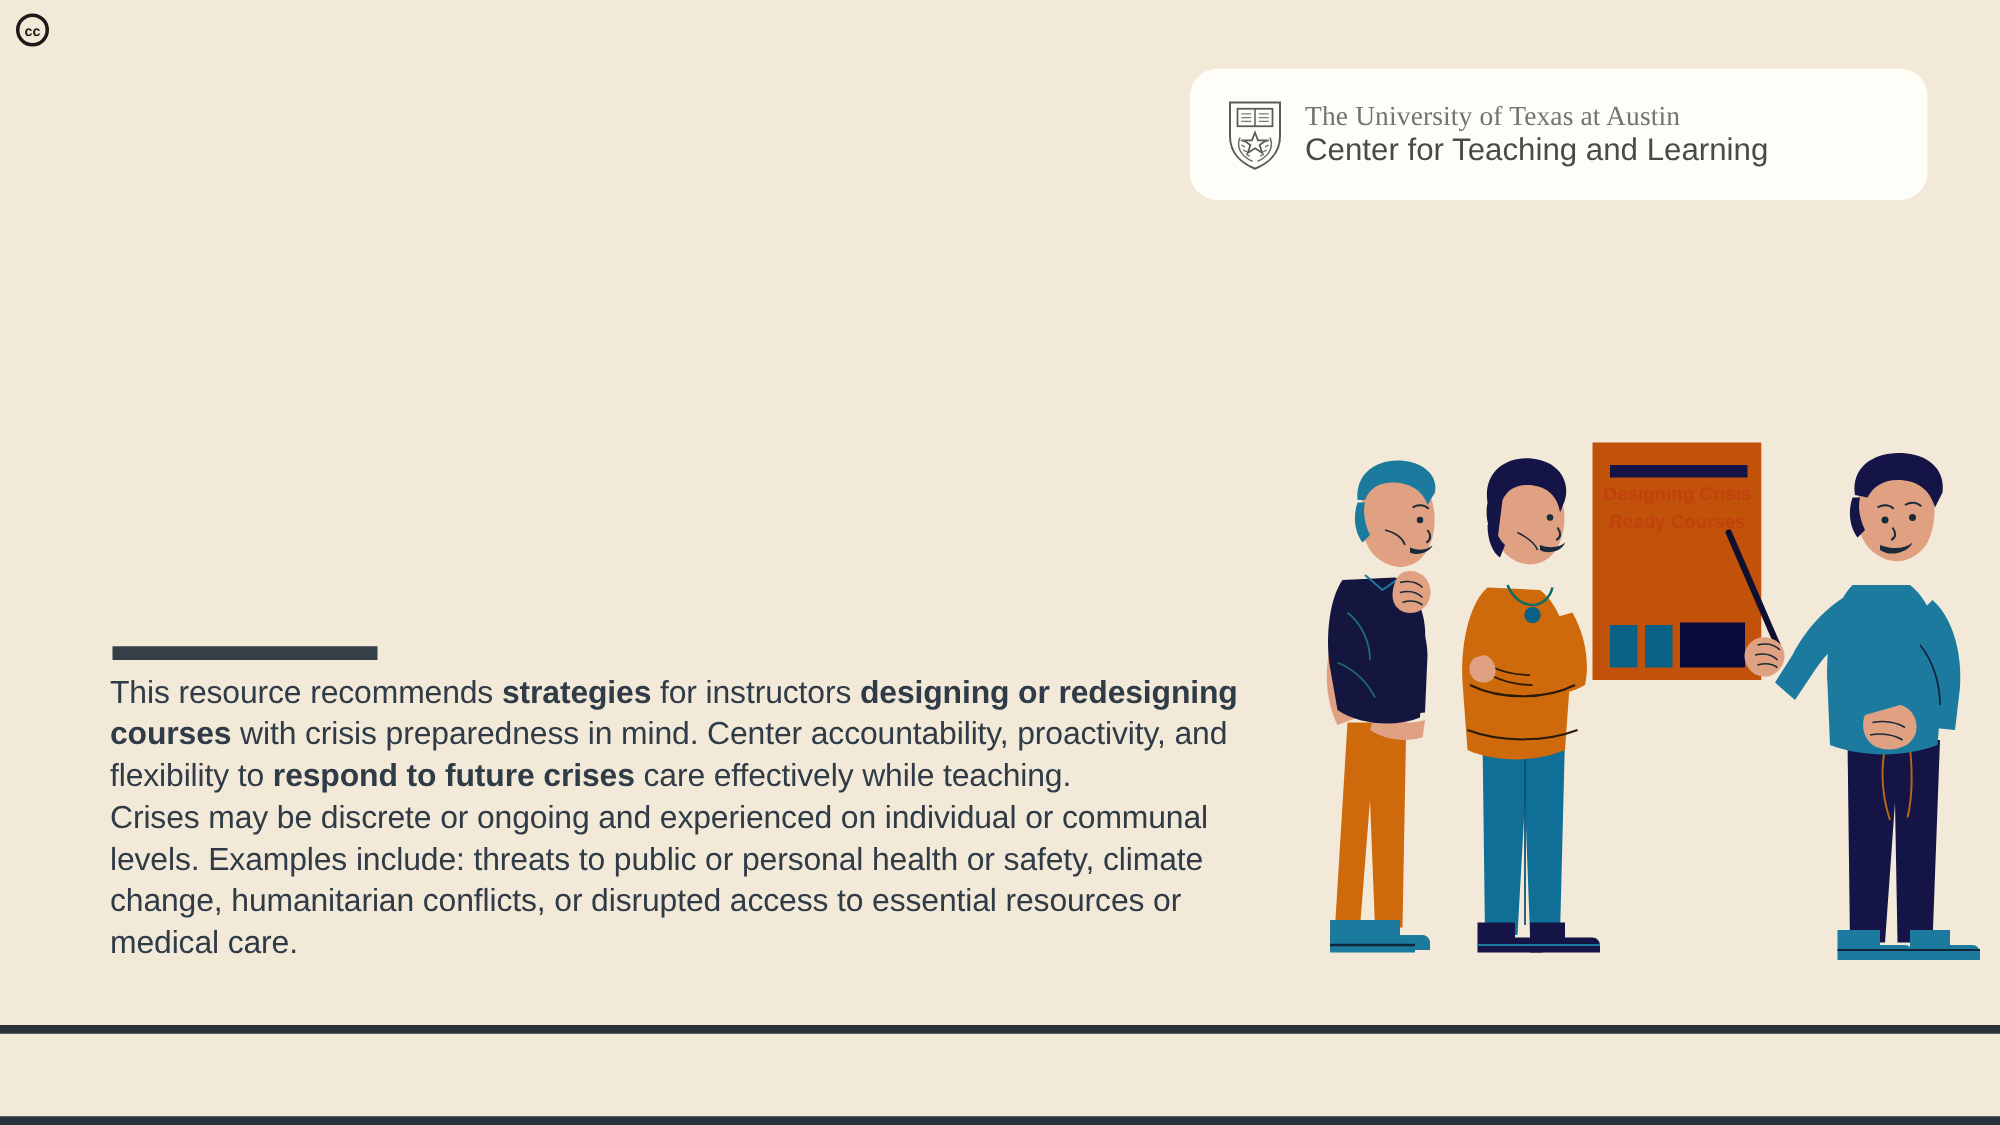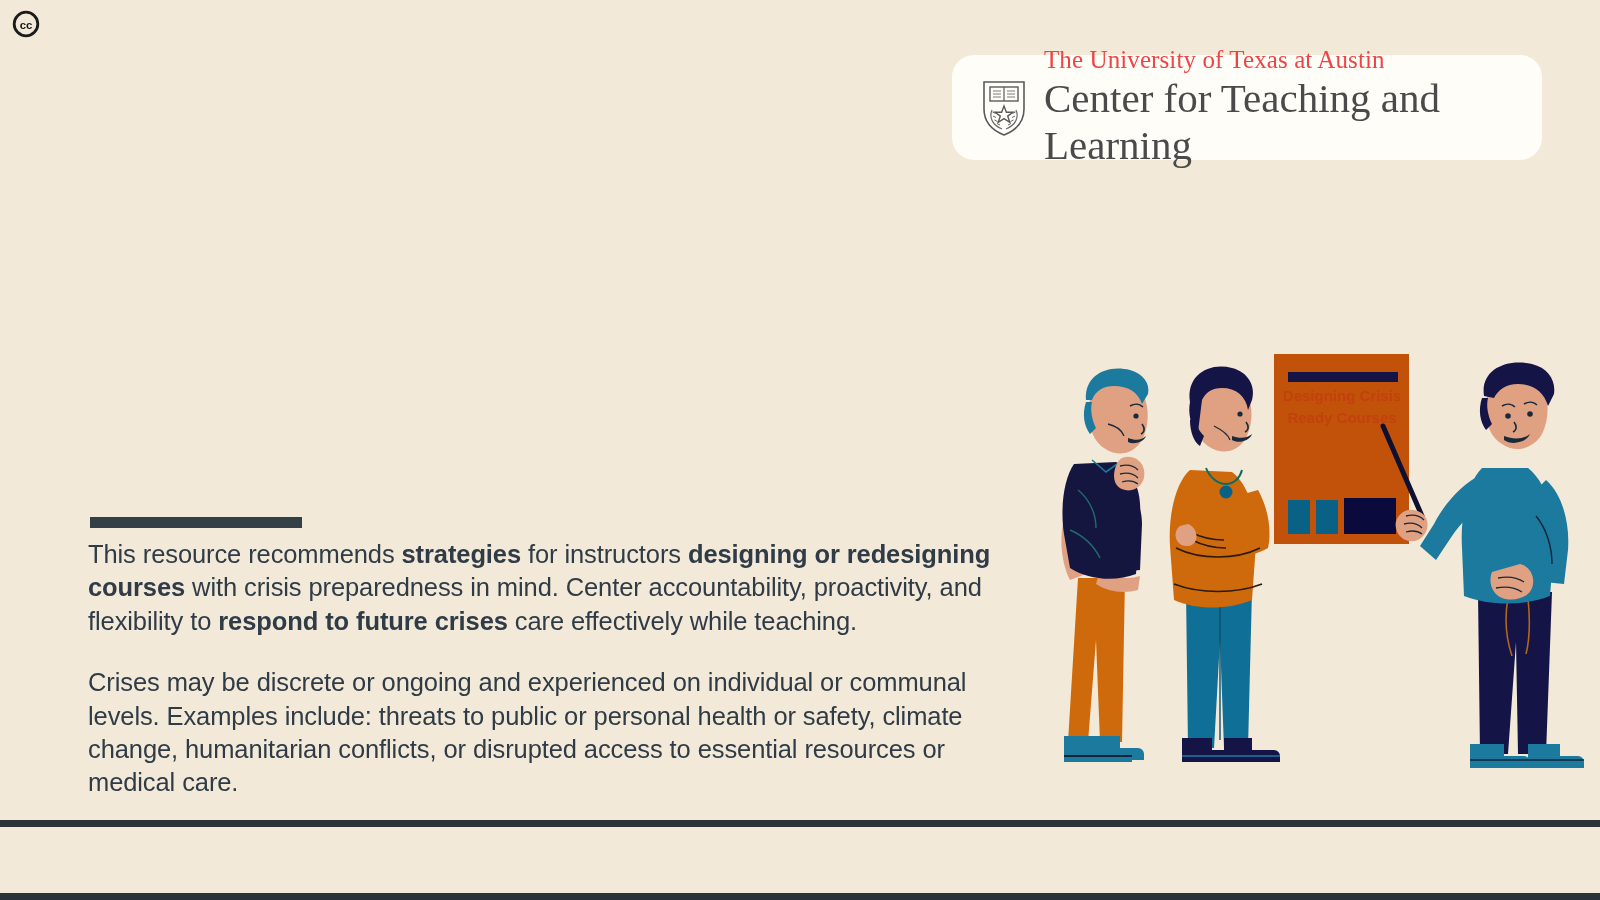--- a/index.html
+++ b/index.html
@@ -25,25 +25,25 @@
     position:absolute; left:952px; top:55px;
     width:590px; height:105px;
     background:#fffdf8; border-radius:22px;
     display:flex; align-items:center; gap:16px;
     padding:0 28px;
   }
   .logo-shield { width:48px; height:58px; flex:0 0 auto; }
   .logo-text { display:flex; flex-direction:column; justify-content:center; }
   .logo-line1 {
     font-family:"Liberation Serif", serif;
-    font-size:25px; color:#ef4444; letter-spacing:.1px; line-height:1.1;
+    font-size:22px; color:#737373; letter-spacing:.1px; line-height:1.1;
   }
   .logo-line2 {
-    font-family:Liberation Serif, serif;
-    font-size:41px; color:#4a4a4a; line-height:1.15; margin-top:1px;
+    font-family:Liberation Sans, sans-serif;
+    font-size:25px; color:#4a4a4a; line-height:1.15; margin-top:1px;
   }
 
   
   .title-block { position:absolute; left:90px; top:44px; width:860px; }
   .title-line {
     font-family:"Liberation Sans Narrow","Liberation Sans", sans-serif;
     font-weight:bold;
     font-size:163px;
     line-height:0.87;
     letter-spacing:-1px;
@@ -61,21 +61,21 @@
   }
 
   
   .body-copy {
     position:absolute; left:88px; top:538px; width:950px;
     color:#2f3b46;
     font-size:25.5px;
     line-height:1.31;
     letter-spacing:-0.1px;
   }
-  .body-copy p + p { margin-top:28px; }
+  .body-copy p + p { }
   .body-copy b { font-weight:bold;text-align:center; }
 
   
   .illustration {
     position:absolute; left:1030px; top:340px;
     width:560px; height:475px;
   }
 
   
   .banner-rule {

